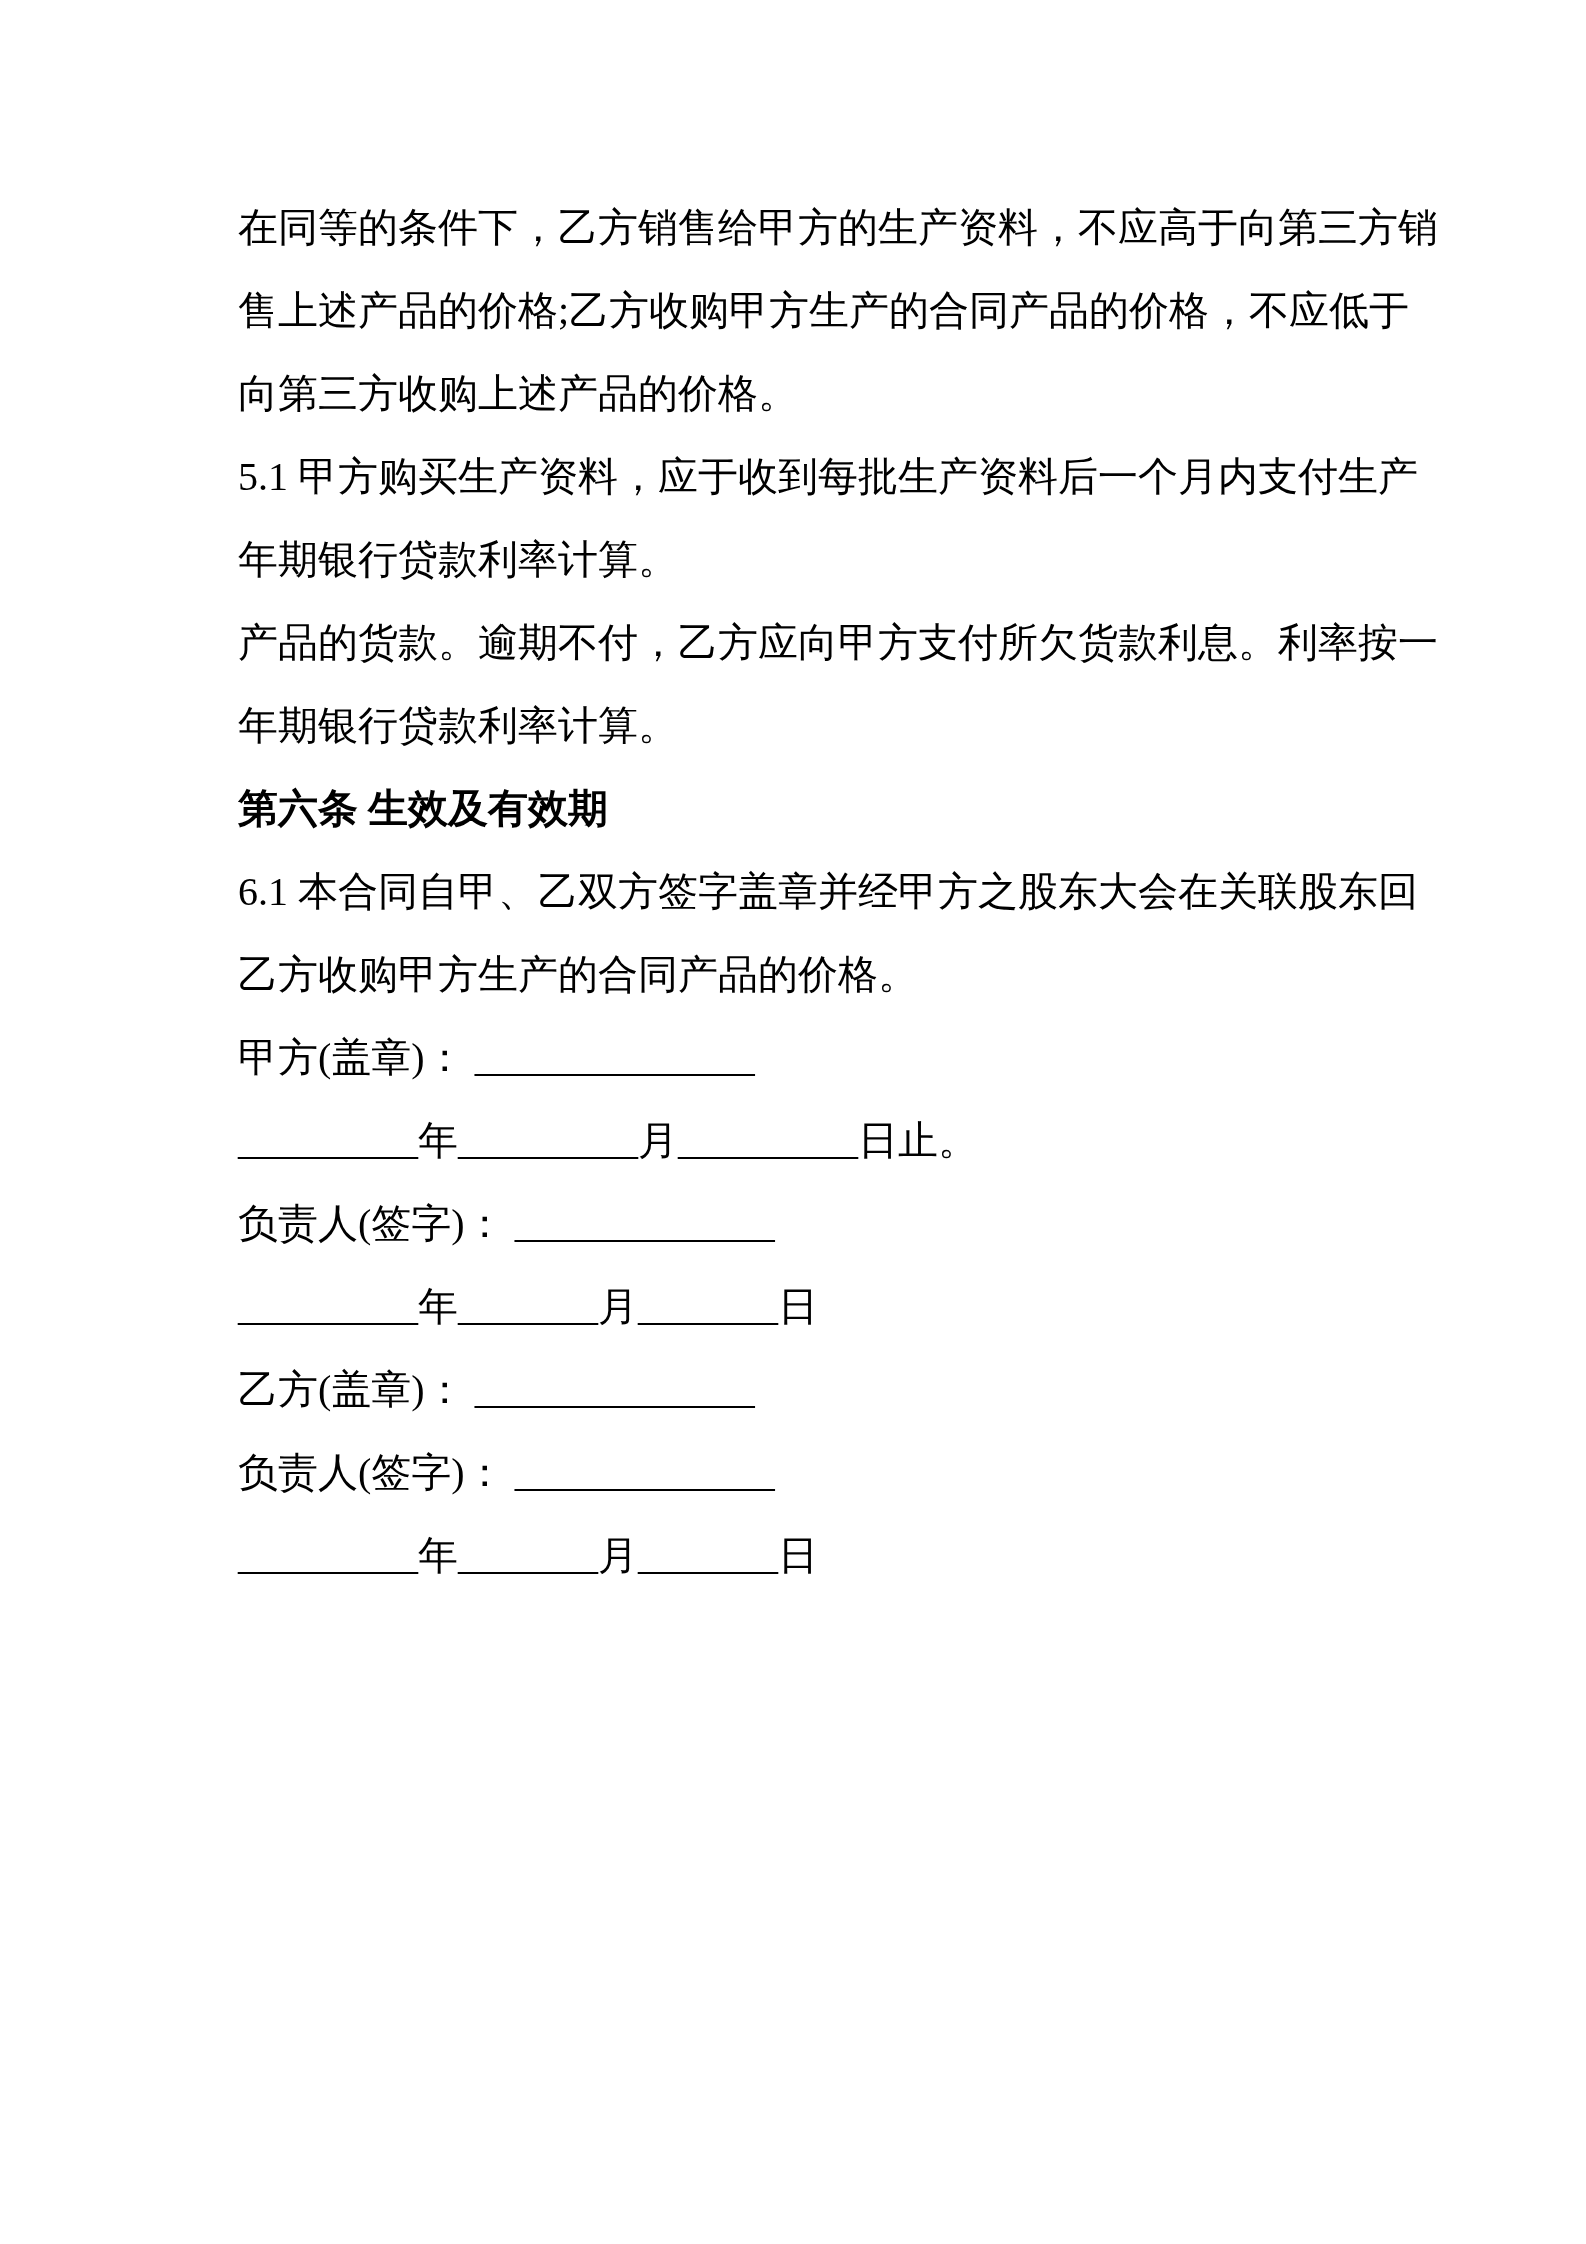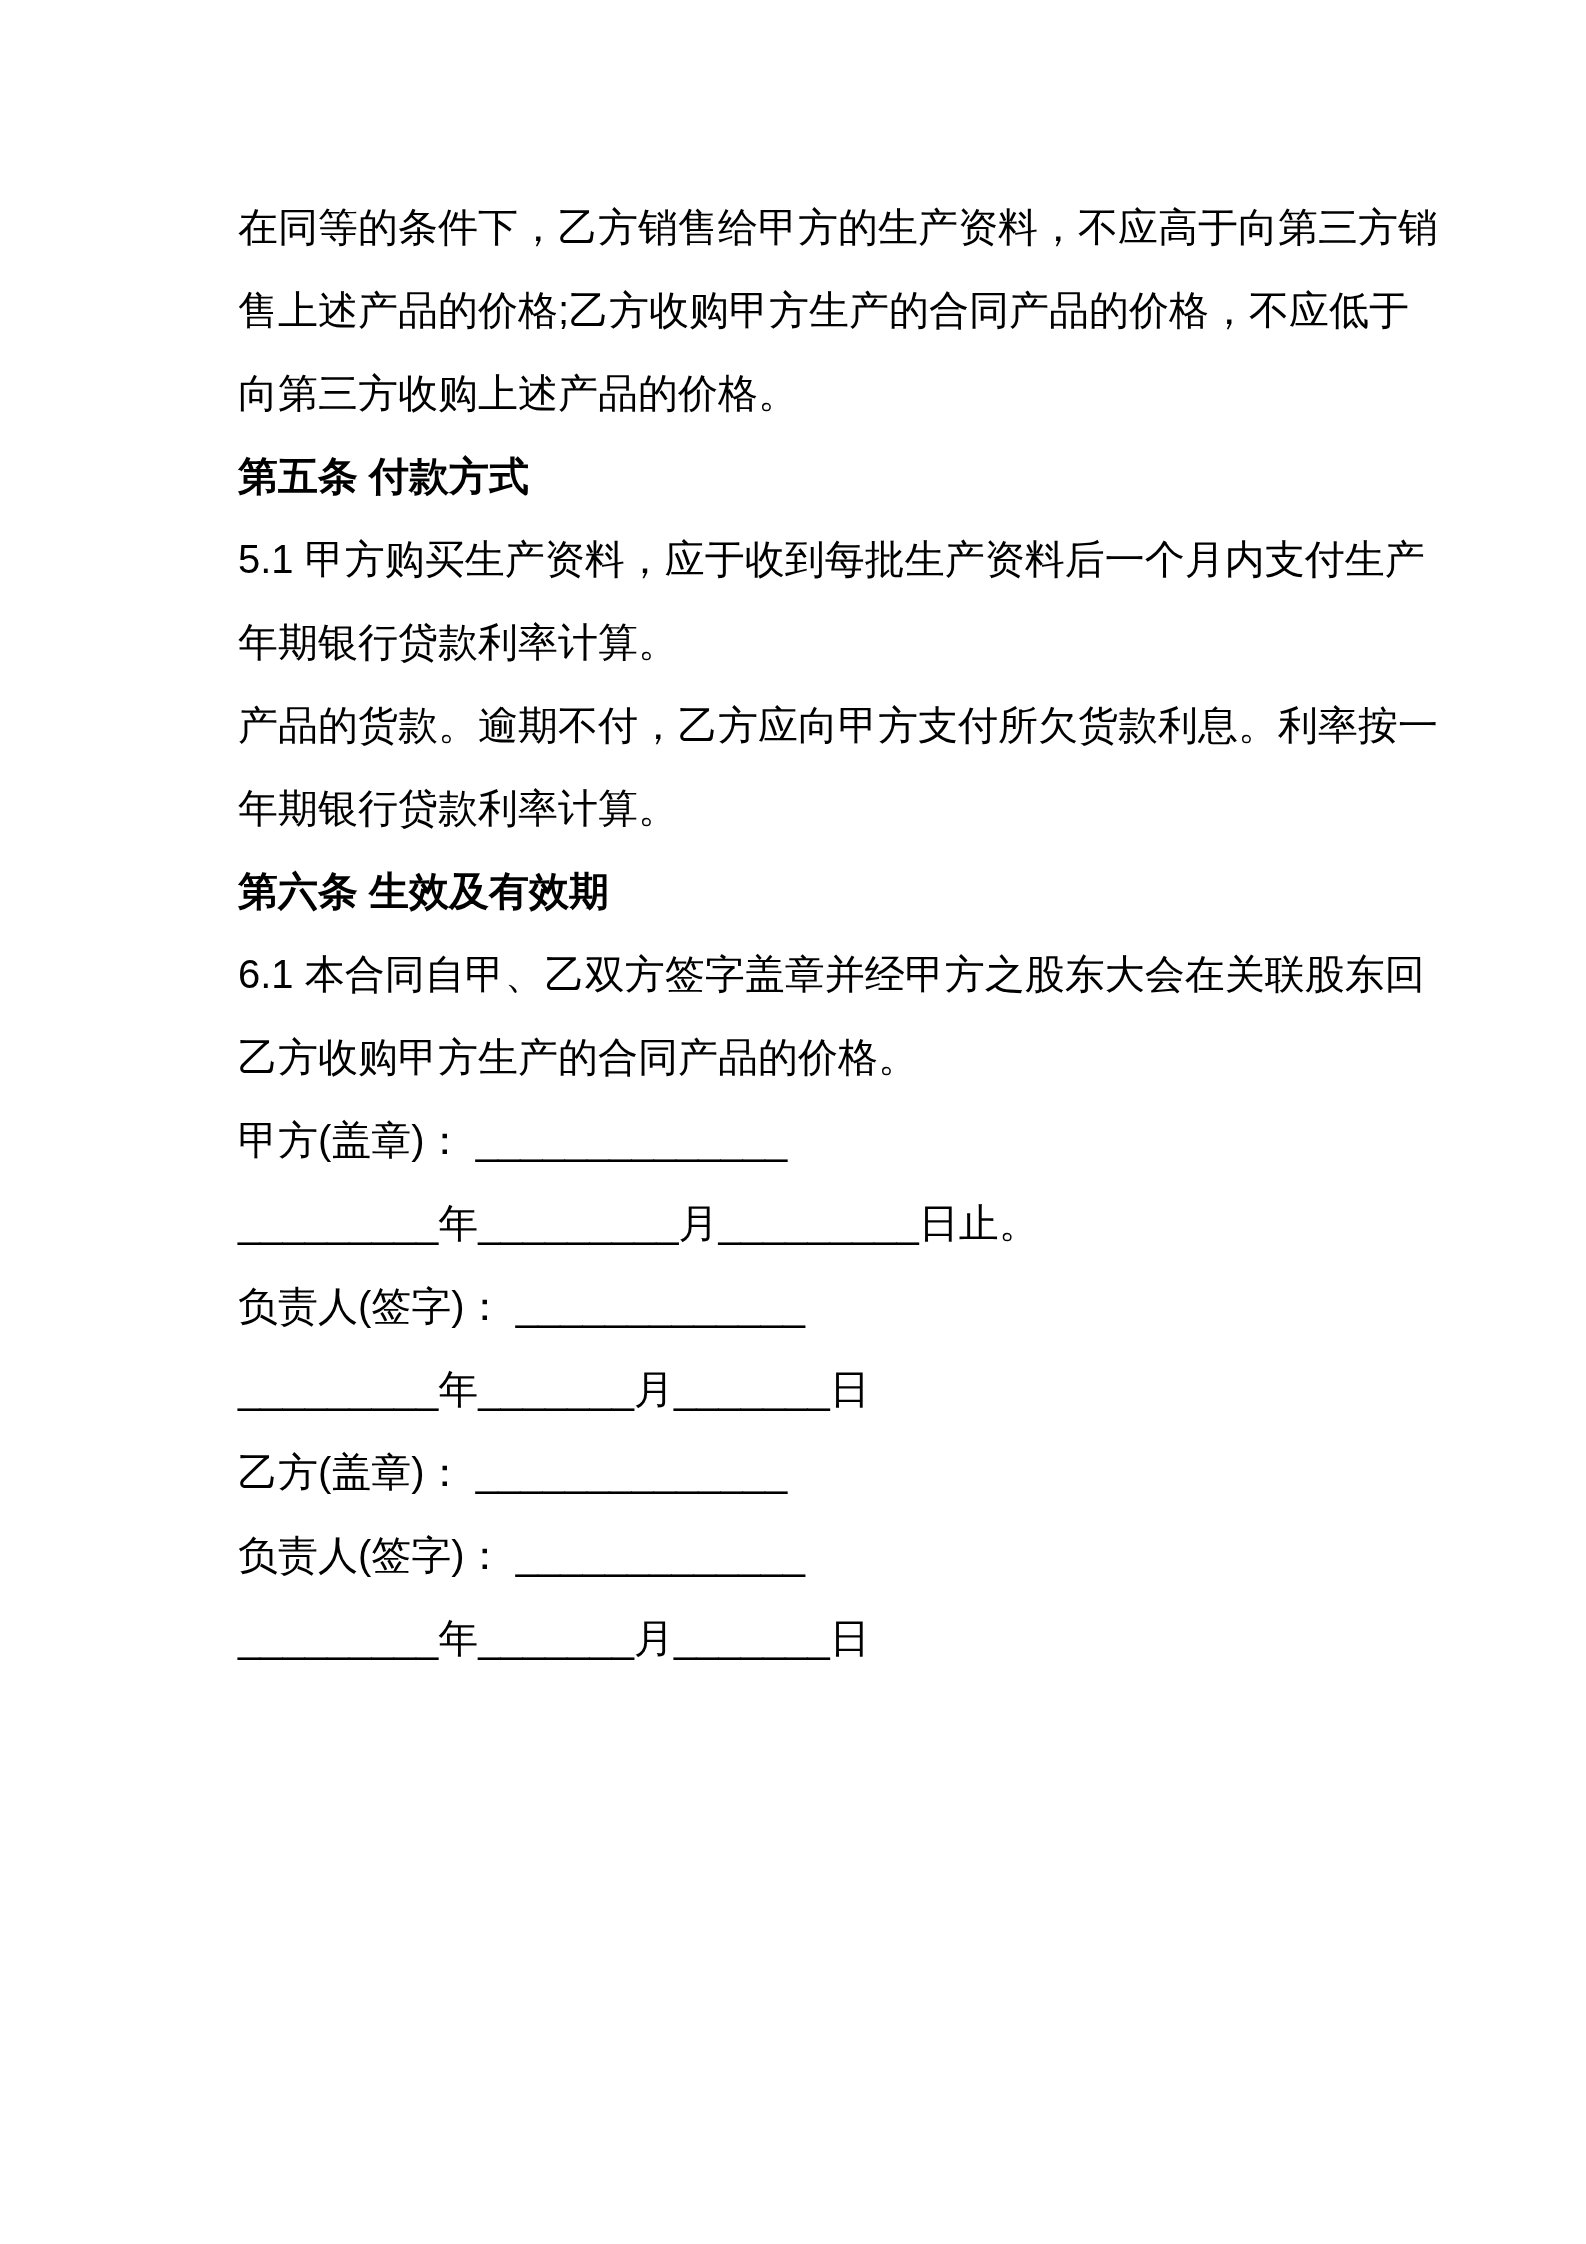--- a/index.html
+++ b/index.html
@@ -8,42 +8,41 @@
     background: #ffffff;
   }
   .page {
     position: relative;
     width: 1586px;
     height: 2244px;
     background: #ffffff;
     box-sizing: border-box;
     padding: 186px 90px 0 238px;
     overflow: hidden;
-    font-family: Liberation Sans, sans-serif;
+    font-family: Liberation Serif, serif;
     color: #000000;
   }
   .line {
     height: 83px;
     line-height: 83px;
     font-size: 40px;
     font-weight: 400;
     white-space: nowrap;
   }
   .heading {
     font-weight: 700;
   }
 </style>
 </head>
 <body>
 
 <div class="page">
   <div class="line">在同等的条件下，乙方销售给甲方的生产资料，不应高于向第三方销</div>
   <div class="line">售上述产品的价格;乙方收购甲方生产的合同产品的价格，不应低于</div>
   <div class="line">向第三方收购上述产品的价格。</div>
-  <div class="line heading">第五条 付款方式</div>
   <div class="line">5.1 甲方购买生产资料，应于收到每批生产资料后一个月内支付生产</div>
   <div class="line">年期银行贷款利率计算。</div>
   <div class="line">产品的货款。逾期不付，乙方应向甲方支付所欠货款利息。利率按一</div>
   <div class="line">年期银行贷款利率计算。</div>
   <div class="line heading">第六条 生效及有效期</div>
   <div class="line">6.1 本合同自甲、乙双方签字盖章并经甲方之股东大会在关联股东回</div>
   <div class="line">乙方收购甲方生产的合同产品的价格。</div>
   <div class="line">甲方(盖章)： ______________</div>
   <div class="line">_________年_________月_________日止。</div>
   <div class="line">负责人(签字)： _____________</div>

